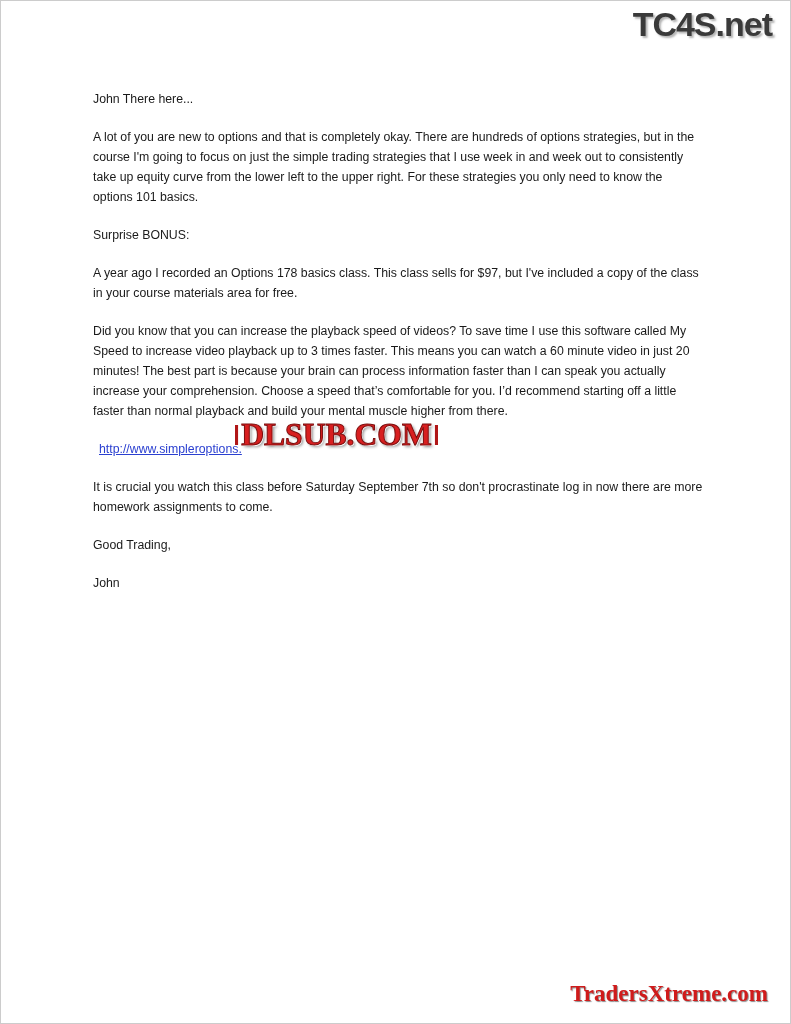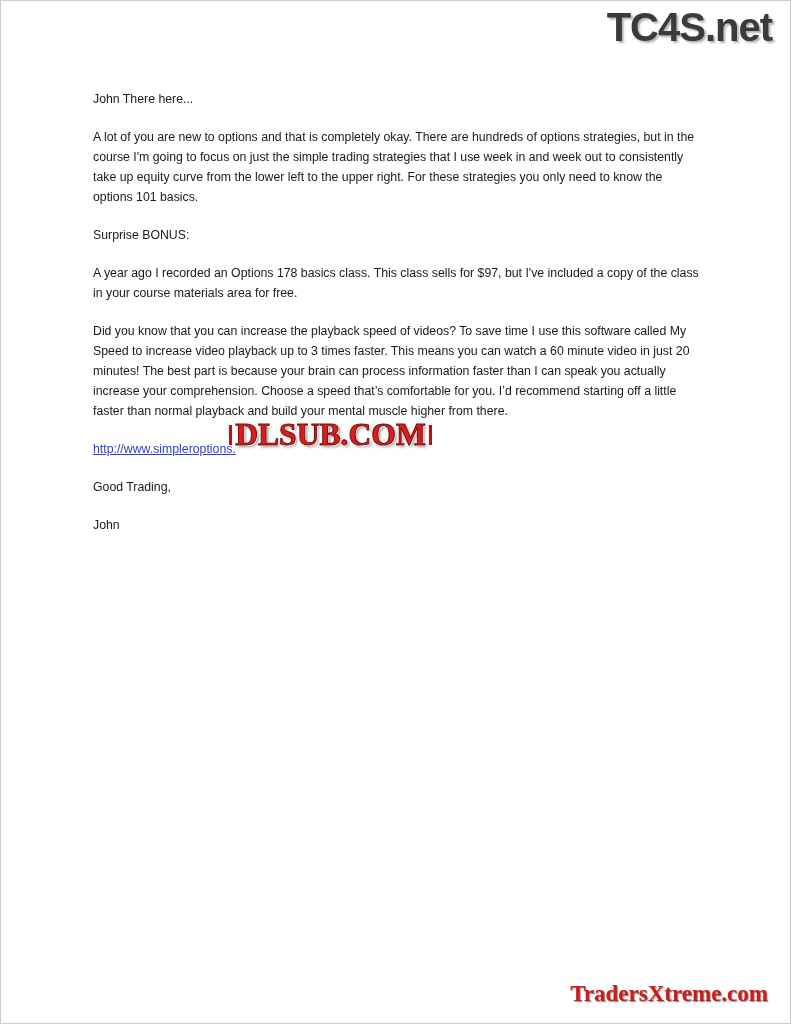--- a/index.html
+++ b/index.html
@@ -27,21 +27,21 @@
     background: #ffffff;
   }
 
   
   .top-watermark {
     position: absolute;
     top: 4px;
     right: 18px;
     font-family: "Liberation Sans", sans-serif;
     font-weight: bold;
-    font-size: 40px;
+    font-size: 34px;
     letter-spacing: -1px;
     color: #3a3a3a;
     text-shadow: 2px 2px 2px rgba(120,120,120,0.55);
     user-select: none;
   }
 
   
   .letter {
     position: absolute;
     top: 88px;
@@ -55,21 +55,21 @@
   .letter p {
     margin: 0 0 18px 0;
   }
 
   .letter p:last-child {
     margin-bottom: 0;
     margin-top: 8px;
   }
 
   .link-line {
-    margin: 0 0 18px 0;
+    margin: 0 0 18px 6px;
     position: relative;
     height: 20px;
   }
 
   a.soft-link {
     color: #2a3fd0;
     text-decoration: underline;
     font-size: 12.3px;
   }
 
@@ -132,20 +132,21 @@
     <p>Did you know that you can increase the playback speed of videos? To save time I use this software called My Speed to increase video playback up to 3 times faster. This means you can watch a 60 minute video in just 20 minutes! The best part is because your brain can process information faster than I can speak you actually increase your comprehension. Choose a speed that’s comfortable for you. I’d recommend starting off a little faster than normal playback and build your mental muscle higher from there.</p>
 
 
     <div class="link-line">
       <a class="soft-link" href="#">http://www.simpleroptions.</a>
       <span class="dlsub-stamp">
         <span class="edge">DLSUB.COM</span>
       </span>
     </div>
 
+    <p>It is crucial you watch this class before Saturday September 7th so don't procrastinate log in now there are more homework assignments to come.</p>
 
     <p>Good Trading,</p>
 
     <p>John</p>
 
   </div>
 
   <div class="bottom-watermark">TradersXtreme.com</div>
 
 </div>

